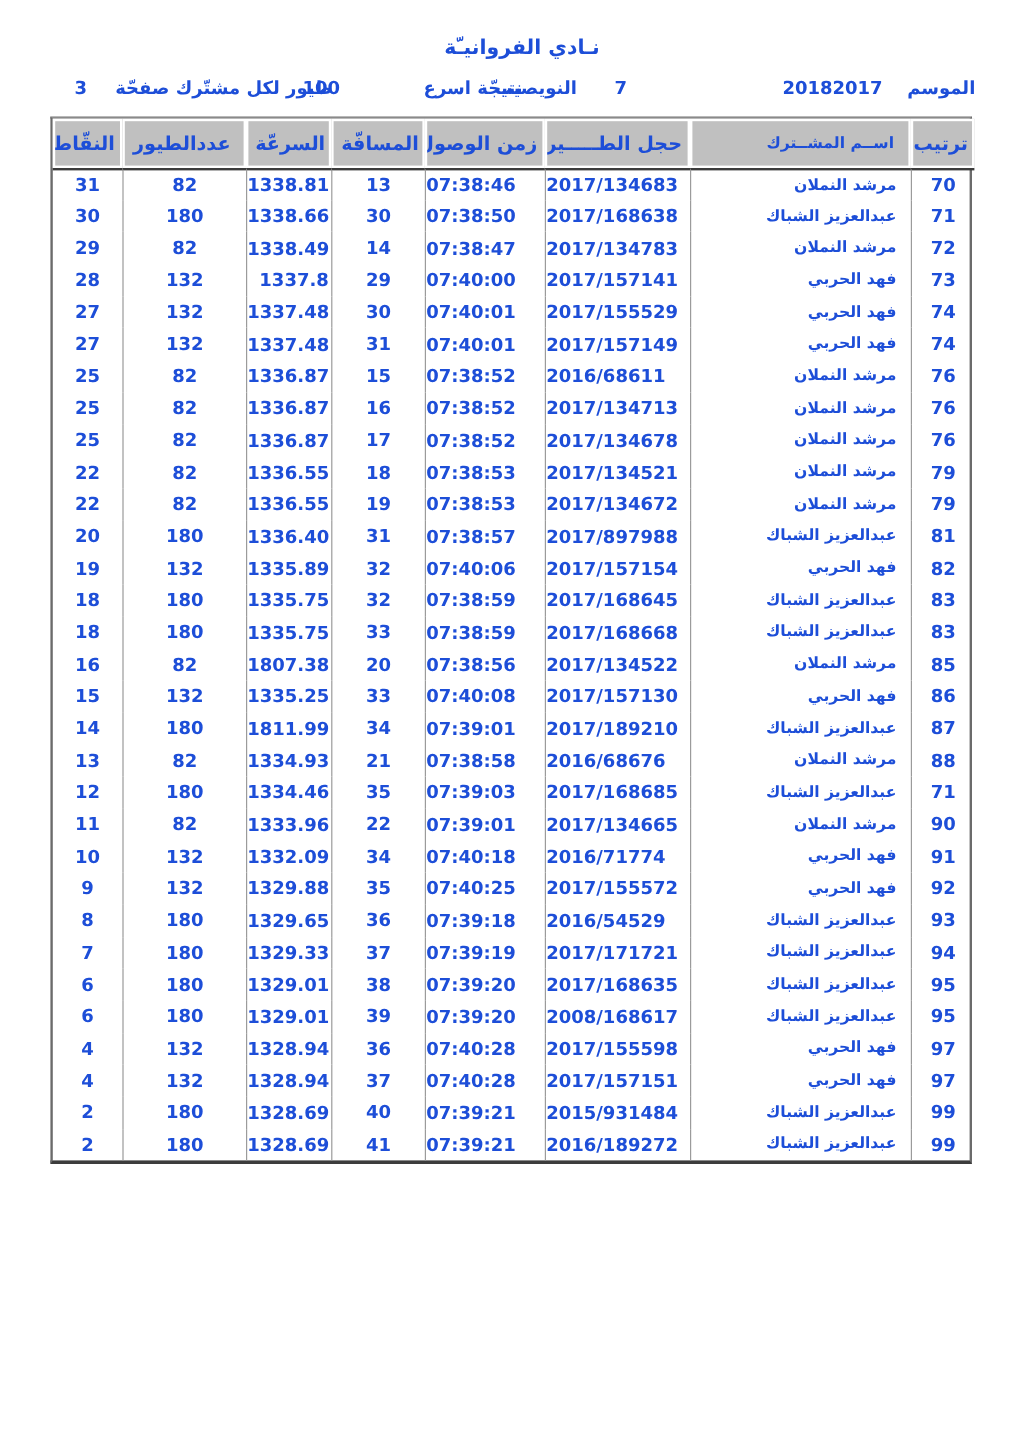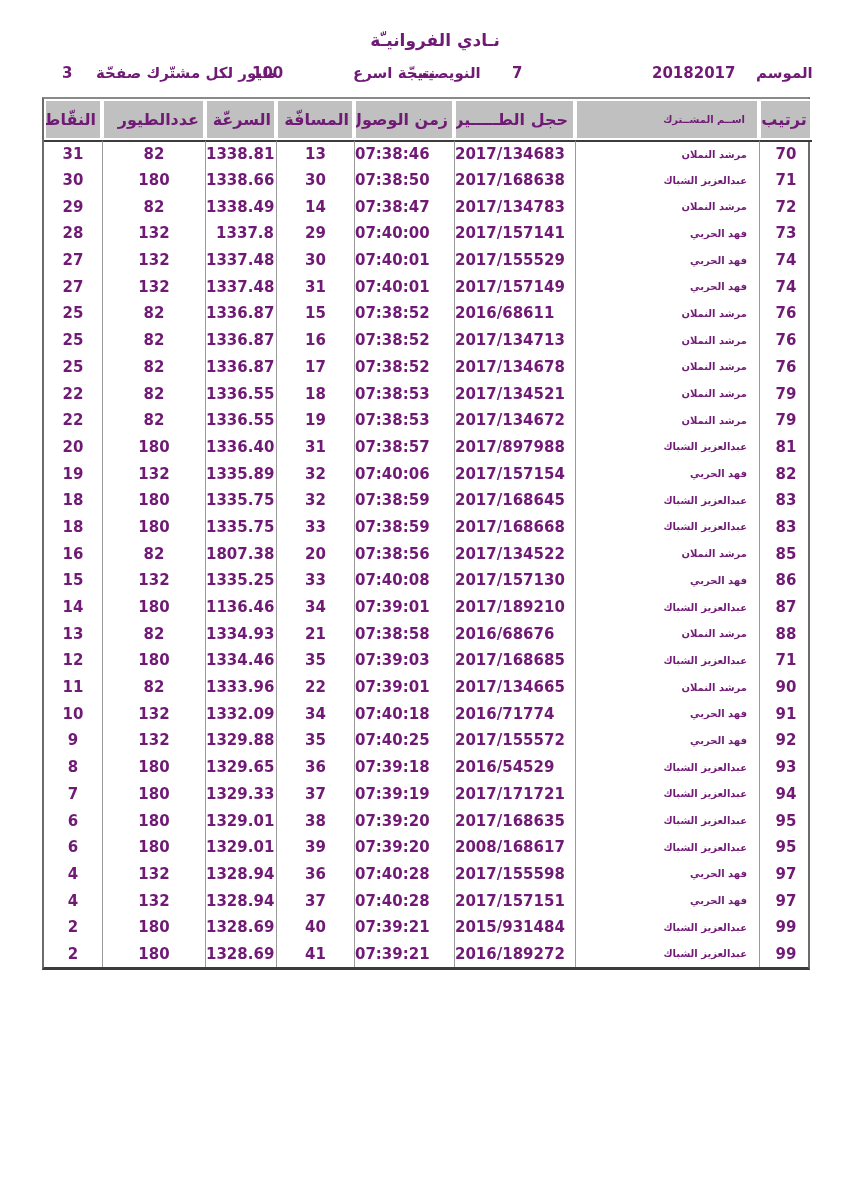--- a/index.html
+++ b/index.html
@@ -1,19 +1,19 @@
 <!DOCTYPE html>
 <html lang="ar"><head>
 <meta charset="utf-8">
 <style>
   html,body { margin:0; padding:0; background:#ffffff; }
   .page {
     position:relative; width:848px; height:1200px; background:#ffffff;
     font-family:"DejaVu Sans","Liberation Sans",sans-serif;
-    color:#701a75; overflow:hidden;
+    color:#1d4ed8; overflow:hidden;
   }
   
   .club-title {
     position:absolute; top:30px; left:0; right:0;
     text-align:center; transform:translateX(11px);
     font-size:17px; font-weight:bold; direction:rtl;
   }
   .info-line { position:absolute; top:64px; left:0; width:848px; height:26px; font-weight:bold; }
   .info-line span { position:absolute; top:0; font-size:15px; white-space:nowrap; direction:rtl; }
   .pos-season-label   { left:756px; }
@@ -43,21 +43,21 @@
     overflow:hidden; white-space:nowrap;
   }
   tbody td {
     height:26.7px; vertical-align:middle; font-weight:bold; font-size:15px;
     border-left:1px solid #9b9b9b; padding:0; white-space:nowrap; overflow:hidden;
   }
   tbody td:last-child { border-left:none; }
   tbody tr:first-child td { border-top:2px solid #3c3c3c; }
   
   .c0 { width:53px;  text-align:center; }                                
-  .c1 { width:184px; text-align:right; padding-right:12px; font-size:10px; } 
+  .c1 { width:184px; text-align:right; padding-right:12px; font-size:13px; } 
   .c2 { width:121px; direction:ltr; text-align:left; padding-right:5px; }   
   .c3 { width:100px; direction:ltr; padding-right:4px; }   
   .c4 { width:78px;  text-align:center; }                                
   .c5 { width:71px;  direction:ltr; text-align:right; padding-right:2px; }   
   .c6 { width:103px; text-align:center; }                                
   .c7 { width:58px;  text-align:center; }                                
 </style>
 </head>
 <body>
 
@@ -80,21 +80,21 @@
   <div class="tableWrap">
     <table class="results">
       <thead>
         <tr>
           <th class="c0">ترتيب</th>
           <th class="c1">اســم المشــترك</th>
           <th class="c2" style="direction:rtl;">حجل الطـــــير</th>
           <th class="c3" style="direction:rtl;">زمن الوصول</th>
           <th class="c4" style="text-align:right;padding-right:3px;">المسافّة</th>
           <th class="c5" style="direction:rtl;text-align:right;padding-right:3px;">السرعّة</th>
-          <th class="c6" style="text-align:right;padding-right:4px;">عددالطيور</th>
+          <th class="c6" style="padding-right:4px;">عددالطيور</th>
           <th class="c7" style="text-align:right;padding-right:4px;">النقّاط</th>
         </tr>
       </thead>
       <tbody>
           <tr>
             <td class="c0">70</td>
             <td class="c1">مرشد النملان</td>
             <td class="c2">2017/134683</td>
             <td class="c3">07:38:46</td>
             <td class="c4">13</td>
@@ -261,21 +261,21 @@
             <td class="c5">1335.25</td>
             <td class="c6">132</td>
             <td class="c7">15</td>
           </tr>
           <tr>
             <td class="c0">87</td>
             <td class="c1">عبدالعزيز الشباك</td>
             <td class="c2">2017/189210</td>
             <td class="c3">07:39:01</td>
             <td class="c4">34</td>
-            <td class="c5">1136.46</td>
+            <td class="c5">1811.99</td>
             <td class="c6">180</td>
             <td class="c7">14</td>
           </tr>
           <tr>
             <td class="c0">88</td>
             <td class="c1">مرشد النملان</td>
             <td class="c2">2016/68676</td>
             <td class="c3">07:38:58</td>
             <td class="c4">21</td>
             <td class="c5">1334.93</td>

